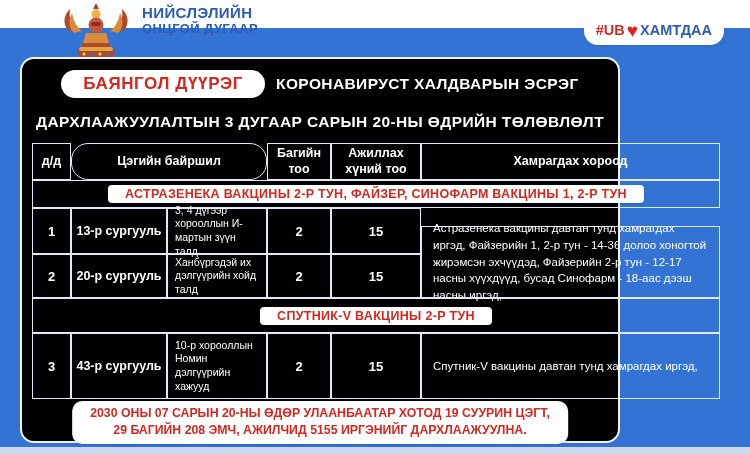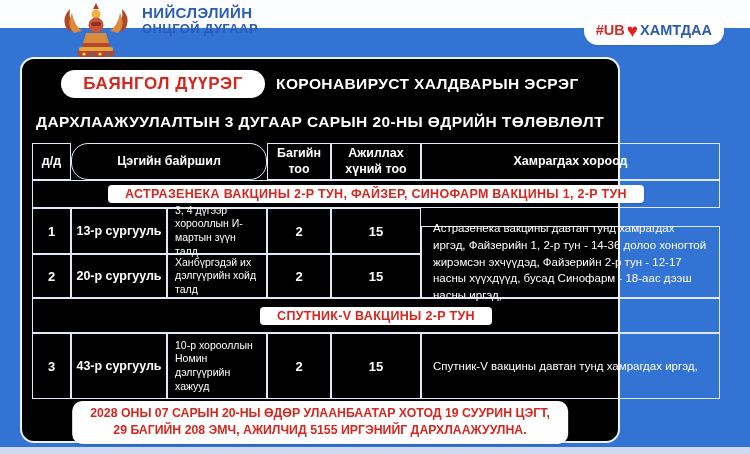--- a/index.html
+++ b/index.html
@@ -182,19 +182,19 @@
     <div class="cell c-num" style="grid-column:1;grid-row:6;">3</div>
     <div class="cell c-site" style="grid-column:2;grid-row:6;">43-р сургууль</div>
     <div class="cell c-loc" style="grid-column:3;grid-row:6;">10-р хорооллын Номин дэлгүүрийн хажууд</div>
     <div class="cell c-num" style="grid-column:4;grid-row:6;">2</div>
     <div class="cell c-num" style="grid-column:5;grid-row:6;">15</div>
     <div class="cell c-kh" style="grid-column:6;grid-row:6;">Спутник-V  вакцины давтан тунд хамрагдах иргэд,</div>
 
   </div>
 
   <div class="footer-pill">
-    <div>2028 ОНЫ 07 САРЫН 20-НЫ ӨДӨР УЛААНБААТАР  ХОТОД 19 СУУРИН ЦЭГТ,</div>
+    <div>2030 ОНЫ 07 САРЫН 20-НЫ ӨДӨР УЛААНБААТАР  ХОТОД 19 СУУРИН ЦЭГТ,</div>
     <div>29 БАГИЙН  208 ЭМЧ, АЖИЛЧИД  5155 ИРГЭНИЙГ  ДАРХЛААЖУУЛНА.</div>
   </div>
 
 </div>
 
 <div class="bottomstrip"></div>
 
 </body></html>

